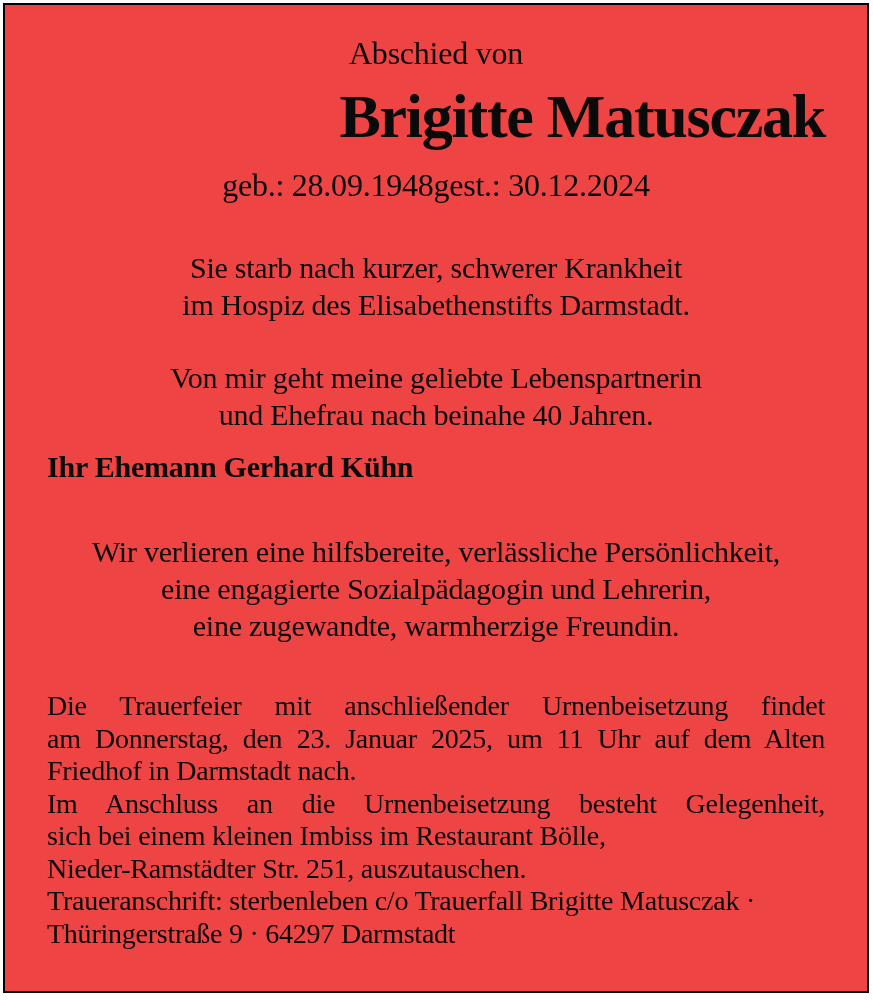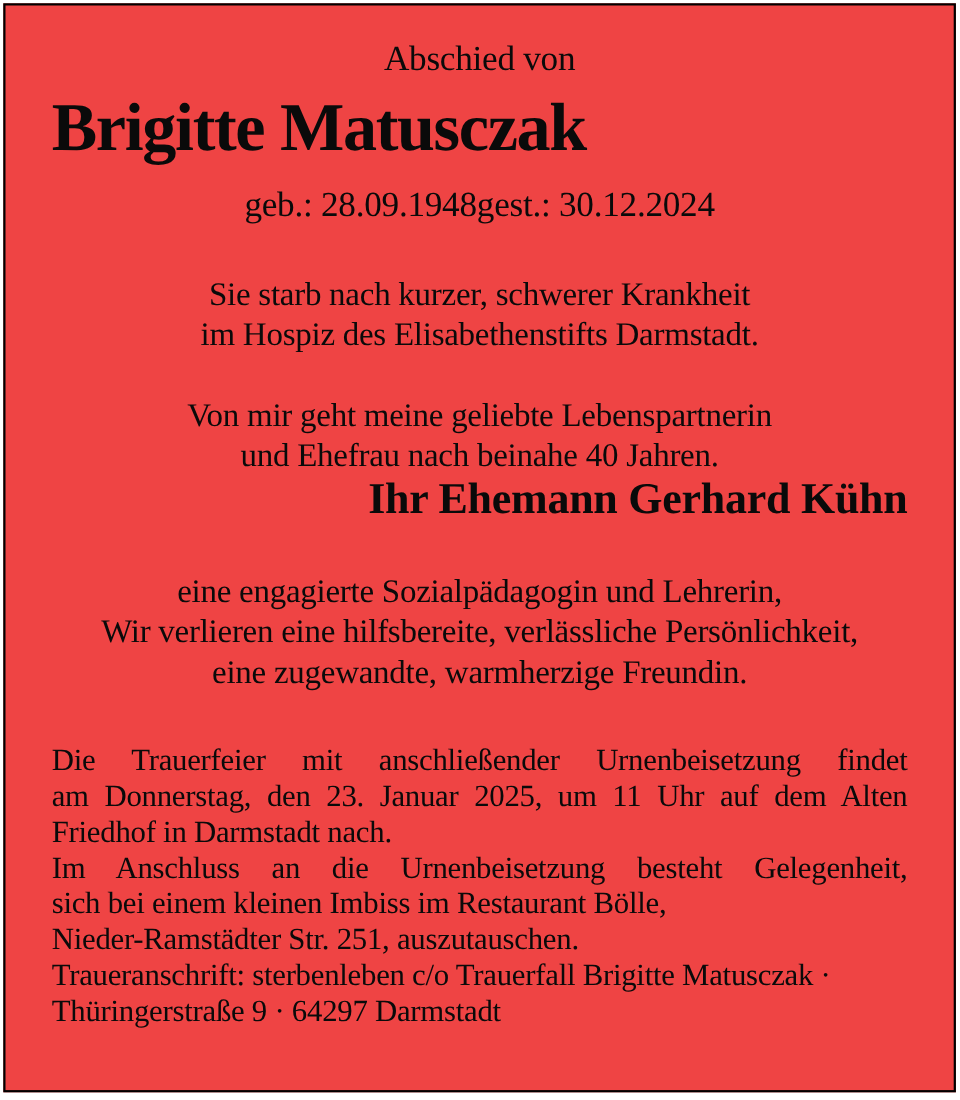--- a/index.html
+++ b/index.html
@@ -31,21 +31,21 @@
     height: 100%;
     padding: 28px 42px 0 42px;
     letter-spacing: -0.015em;
   }
   .intro-line {
     text-align: center;
     font-size: 32px;
     line-height: 40px;
   }
   .deceased-name {
-    text-align: left;
+    text-align: right;
     font-size: 62px;
     font-weight: 700;
     line-height: 70px;
     margin-top: 8px;
     letter-spacing: -0.02em;
     white-space: nowrap;
   }
   .dates-row {
     display: flex;
     justify-content: center;
@@ -55,22 +55,23 @@
   }
   .stanza {
     text-align: center;
     font-size: 30px;
     line-height: 37px;
   }
   .stanza div { white-space: nowrap; }
   .stanza-1 { margin-top: 44px; }
   .stanza-2 { margin-top: 36px; }
   .mourner-line {
-    text-align: right;
-    font-size: 40px;
+    margin-top: 14px;
+    text-align: left;
+    font-size: 30px;
     font-weight: 700;
     line-height: 40px;
     white-space: nowrap;
   }
   .stanza-3 { margin-top: 46px; }
   .details-block {
     margin-top: 46px;
     font-size: 28px;
     line-height: 32.5px;
   }
@@ -105,22 +106,22 @@
     </div>
 
     <div class="stanza stanza-2">
       <div>Von mir geht meine geliebte Lebenspartnerin</div>
       <div>und Ehefrau nach beinahe 40 Jahren.</div>
     </div>
 
     <div class="mourner-line">Ihr Ehemann Gerhard Kühn</div>
 
     <div class="stanza stanza-3">
+      <div>Wir verlieren eine hilfsbereite, verlässliche Persönlichkeit,</div>
       <div>eine engagierte Sozialpädagogin und Lehrerin,</div>
-      <div>Wir verlieren eine hilfsbereite, verlässliche Persönlichkeit,</div>
       <div>eine zugewandte, warmherzige Freundin.</div>
     </div>
 
     <div class="details-block">
       <div class="detail-line justified">Die Trauerfeier mit anschließender Urnenbeisetzung findet</div>
       <div class="detail-line justified">am Donnerstag, den 23. Januar 2025, um 11 Uhr auf dem Alten</div>
       <div class="detail-line">Friedhof in Darmstadt nach.</div>
       <div class="detail-line justified">Im Anschluss an die Urnenbeisetzung besteht Gelegenheit,</div>
       <div class="detail-line">sich bei einem kleinen Imbiss im Restaurant Bölle,</div>
       <div class="detail-line">Nieder-Ramstädter Str. 251, auszutauschen.</div>

